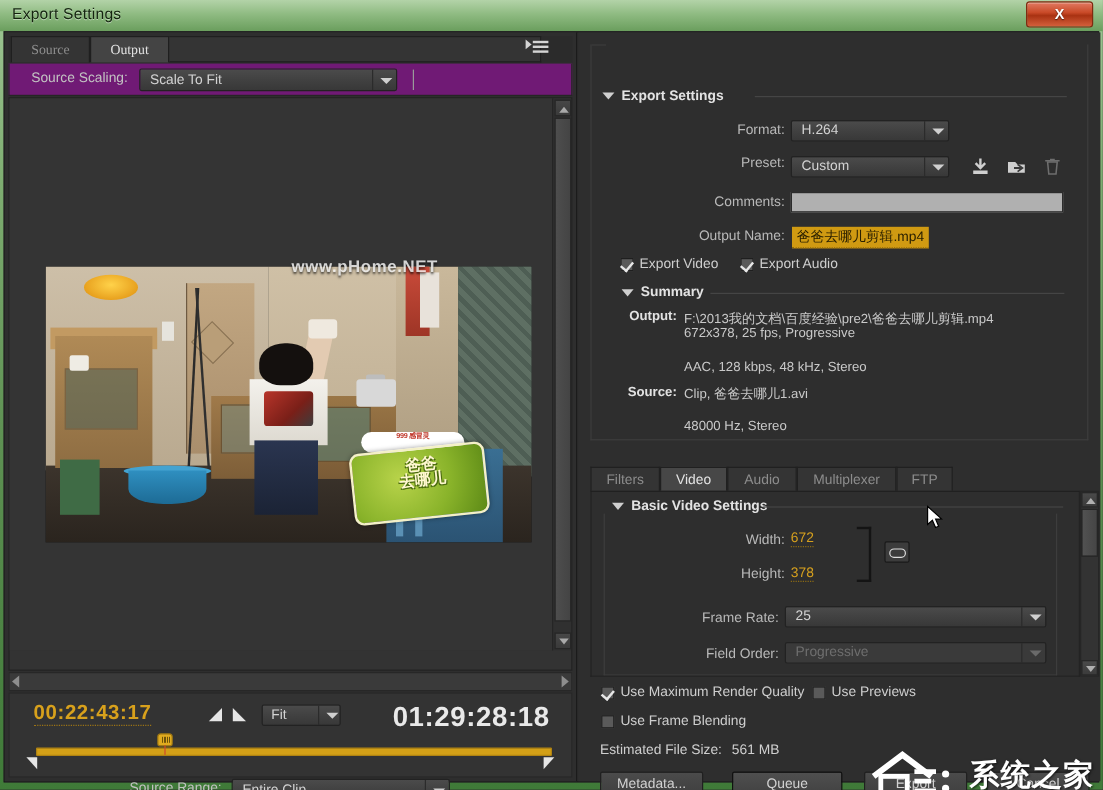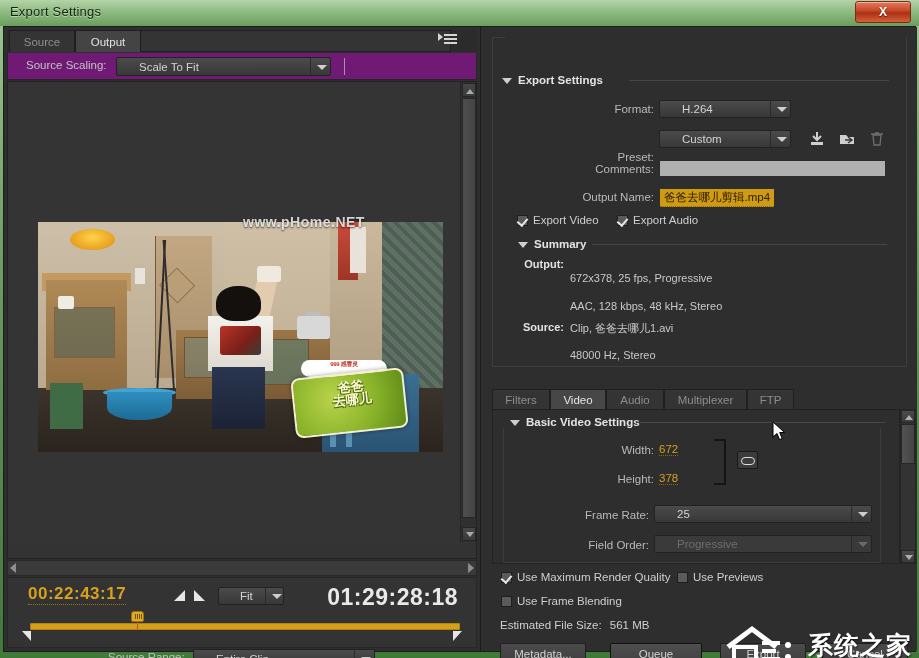--- a/index.html
+++ b/index.html
@@ -53,20 +53,21 @@
   #tabstrip {
     position:absolute; left:3px; top:3px; width:470px; height:22px;
     background:#2b2b2b;
   }
   .tab {
     position:absolute; top:0; height:22px; line-height:22px;
     padding:0 12px; font-size:11.5px;
     background:#343434; color:#8e8e8e;
     border:1px solid #1f1f1f; border-bottom:none;
     cursor:pointer;
+    font-family:Liberation Serif, serif;
   }
   .tab.active { background:#444444; color:#e2e2e2; }
   #tab-source { left:2px; width:66px; text-align:center; padding:0; }
   #tab-output { left:68px; width:66px; text-align:center; padding:0; }
   #tabstrip .fill {
     position:absolute; left:134px; top:0; right:26px; height:22px;
     background:#343434; border:1px solid #1f1f1f; border-left:none;
   }
   #panelmenu {
     position:absolute; right:20px; top:2px; width:22px; height:16px;
@@ -88,21 +89,21 @@
   #scalingbar {
     position:absolute; left:3px; top:26px; width:470px; height:27px;
     background:#701a75; border:1px solid #262626; border-top:none;
   }
   #scalingbar .lbl { position:absolute; left:18px; top:6px; color:#c2c2c2; font-size:11.5px;}
   .combo {
     background: linear-gradient(180deg,#4b4b4b 0%,#414141 50%,#383838 100%);
     border:1px solid #222; border-radius:2px;
     color:#d3d3d3; font-size:11.5px; position:relative; cursor:pointer;
   }
-  .combo .txt { position:absolute; left:8px; top:50%; transform:translateY(-50%);margin-left:14px; }
+  .combo .txt { position:absolute; left:8px; top:50%; transform:translateY(-50%); }
   .combo .arrowbox {
     position:absolute; right:0; top:0; bottom:0; width:20px;
     border-left:1px solid #2b2b2b;
   }
   .combo .arrowbox::after {
     content:""; position:absolute; left:6px; top:50%; margin-top:-2px;
     width:0;height:0;border-left:5px solid transparent;border-right:5px solid transparent;
     border-top:5px solid #cfcfcf;
   }
   .combo.disabled { color:#6e6e6e; background:#3a3a3a; }
@@ -532,21 +533,21 @@
       <span class="twisty"></span><span>Export Settings</span>
     </div>
     <div class="hrule" style="left:625px; top:53px; width:260px;"></div>
 
     <div class="fieldlabel" style="left:540px; top:76px; width:110px;">Format:</div>
     <div class="combo" id="format-combo">
       <span class="txt">H.264</span>
       <span class="arrowbox"></span>
     </div>
 
-    <div class="fieldlabel" style="left:540px; top:124px; width:110px;">Preset:</div>
+    <div class="fieldlabel" style="left:540px; top:103px; width:110px;">Preset:</div>
     <div class="combo" id="preset-combo">
       <span class="txt">Custom</span>
       <span class="arrowbox"></span>
     </div>
 
     <div class="iconbtn" style="left:803px; top:103px;">
       <svg width="20" height="18" viewBox="0 0 20 18">
           <path d="M10 2 L10 9 M6 6 L10 10 L14 6" stroke="#cfcfcf" stroke-width="2" fill="none"></path>
           <path d="M4 12 L16 12 L16 15 L4 15 Z" fill="#cfcfcf"></path>
         </svg>
@@ -574,20 +575,21 @@
     <div class="cklabel" style="left:529px; top:187px;">Export Video</div>
     <div class="ckbox on" style="left:613px; top:188px;"></div>
     <div class="cklabel" style="left:629px; top:187px;">Export Audio</div>
 
     <div class="section-hdr" style="left:514px; top:211px;">
       <span class="twisty"></span><span>Summary</span>
     </div>
     <div class="hrule" style="left:588px; top:217px; width:295px;"></div>
 
     <div class="sumlbl" style="left:500px; top:231px; width:60px;">Output:</div>
+    <div class="sumval" style="left:566px; top:231px;">F:\2013我的文档\百度经验\pre2\爸爸去哪儿剪辑.mp4</div>
     <div class="sumval" style="left:566px; top:245px;">672x378, 25 fps, Progressive</div>
     <div class="sumval" style="left:566px; top:273px;">AAC, 128 kbps, 48 kHz, Stereo</div>
 
     <div class="sumlbl" style="left:500px; top:294px; width:60px;">Source:</div>
     <div class="sumval" style="left:566px; top:294px;">Clip, 爸爸去哪儿1.avi</div>
     <div class="sumval" style="left:566px; top:322px;">48000 Hz, Stereo</div>
 
     <div id="btabs">
       <div class="btab" style="left:0px;width:58px;">Filters</div>
       <div class="btab active" style="left:58px;width:56px;">Video</div>

